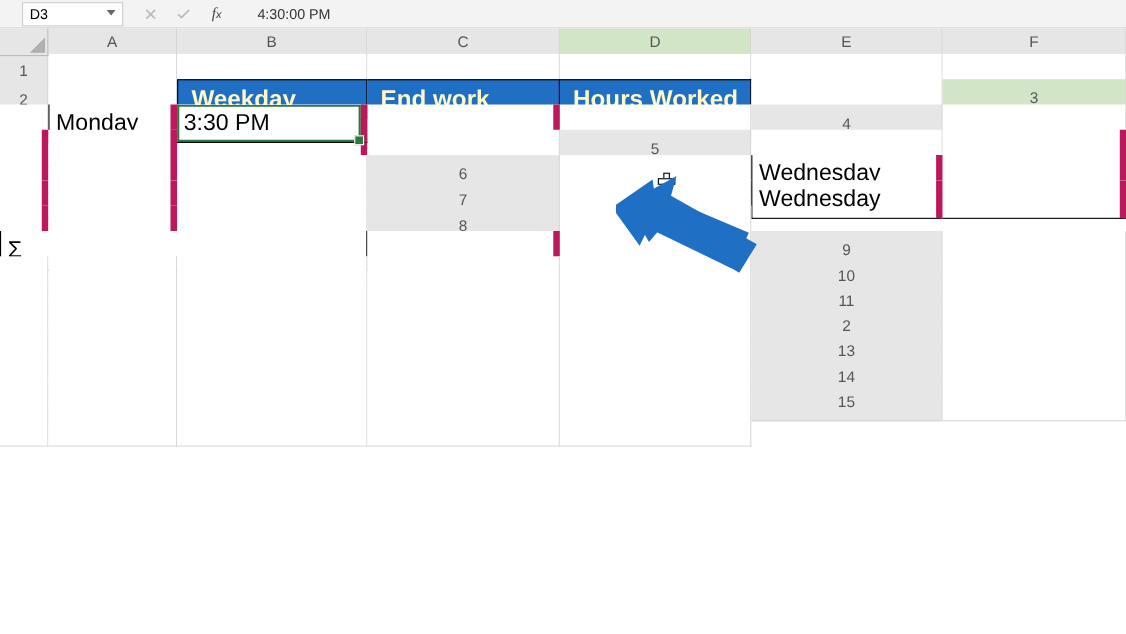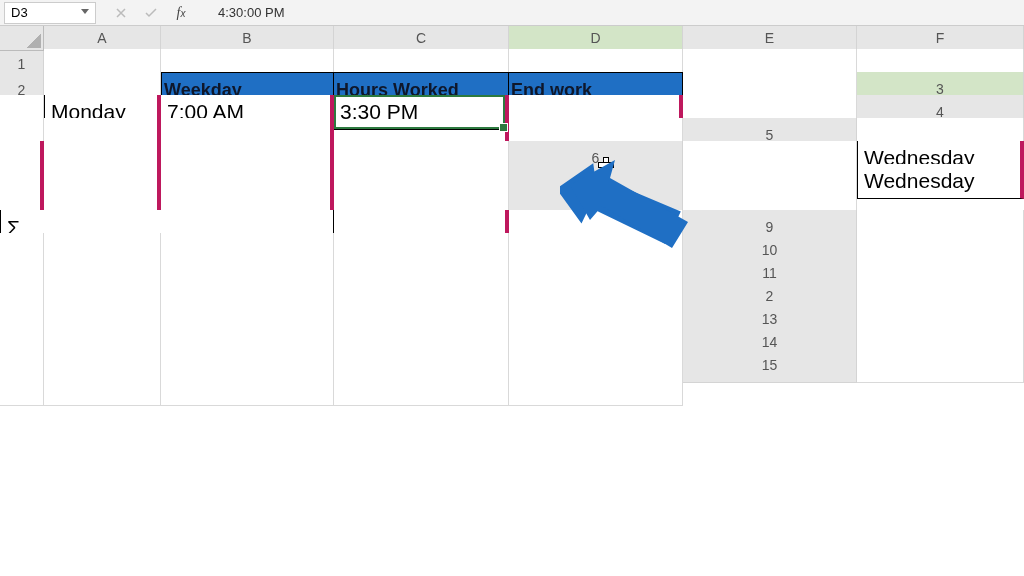--- a/index.html
+++ b/index.html
@@ -7,21 +7,21 @@
 
     .formula-bar {
       height: 26px;
       display: flex;
       align-items: center;
       border-bottom: 1px solid #ccc;
       background: #f3f3f3;
       font-size: 13px;
     }
     .namebox {
-      width: 92px; height: 22px; margin-left: 4px;
+      width: 92px; height: 22px; margin-left: 20px;
       display: flex; align-items: center; padding: 0 6px;
       background: #fff; border: 1px solid #ccc;
       justify-content: space-between;
     }
     .dd-icon { width: 8px; height: 8px; display: inline-block; }
     .dd-icon::after { content:''; display:block; border-left:4px solid transparent; border-right:4px solid transparent; border-top:5px solid #666; }
     .fb-controls { margin-left: 16px; display: flex; align-items: center; gap: 12px; color: #999; }
     .fb-btn { display: flex; align-items: center; justify-content: center; width: 18px; height: 18px; }
     .fx-icon { font-style: italic; font-family: Georgia, serif; font-size: 14px; color: #444; }
     .formula-input { margin-left: 28px; flex: 1; color: #333; }
@@ -51,26 +51,26 @@
     .rcell { justify-content: center; }
     .cell {
       border-right: 1px solid #d9d9d9; border-bottom: 1px solid #d9d9d9;
       display: flex; align-items: center; padding: 0 6px;
       font-size: 21px; color: #000; background: #fff;
     }
     .corner { background: #e6e6e6; border-right: 1px solid #bbb; border-bottom: 1px solid #bbb; position: relative; }
     .corner::after { content:''; position:absolute; right:2px; bottom:2px; width:14px; height:14px; background: linear-gradient(135deg, transparent 50%, #b0b0b0 50%); }
 
     .th {
-      background: #1f6fc4; color:#0f172a; font-weight:700; font-size:18px;
+      background: #1f6fc4; color:#fef9c3; font-weight:700; font-size:22px;
       border-right:1px solid #000; border-bottom:1px solid #000; border-top:1px solid #000;
-      display:flex; align-items:center; padding-left:2px;
+      display:flex; align-items:center; padding-left:12px;
     }
     .th.first { border-left:1px solid #000; }
-    .tb { border-right:4px solid #be185d; border-bottom:1px solid #000; }
+    .tb { border-right:6px solid #be185d; border-bottom:1px solid #000; }
     .tb.first { border-left:1px solid #000; }
 
     .sel { position: relative; box-shadow: inset 0 0 0 2px #2d7a3f; }
     .sel::after { content:''; position:absolute; right:-3px; bottom:-3px; width:7px; height:7px; background:#2d7a3f; border:1px solid #fff; }
 
     .hcell.active { background:#d3e5c7; }
     .rcell.active { background:#d3e5c7; }
 
     .arrow {
       position: absolute;
@@ -122,28 +122,27 @@
   <div class="cell r1"></div>
   <div class="cell r1"></div>
   <div class="cell r1"></div>
   <div class="cell r1"></div>
   <div class="cell r1"></div>
   <div class="cell r1"></div>
 
   <div class="rcell r2">2</div>
   <div class="cell r2"></div>
   <div class="th first r2">Weekday</div>
+  <div class="th r2">End work</div>
   <div class="th r2">Hours Worked</div>
-  <div class="th r2">End work</div>
   <div class="cell r2"></div>
 
   <div class="rcell r3 active">3</div>
   <div class="cell r3"></div>
   <div class="cell tb first r3">Monday</div>
-  <div class="cell tb r3">7:00 AM</div>
   <div class="cell tb sel r3">3:30 PM</div>
   <div class="cell tb r3"></div>
   <div class="cell r3"></div>
 
   <div class="rcell r4">4</div>
   <div class="cell r4"></div>
   <div class="cell tb r4"></div>
   <div class="cell tb r4"></div>
   <div class="cell tb r4"></div>
   <div class="cell r4"></div>

